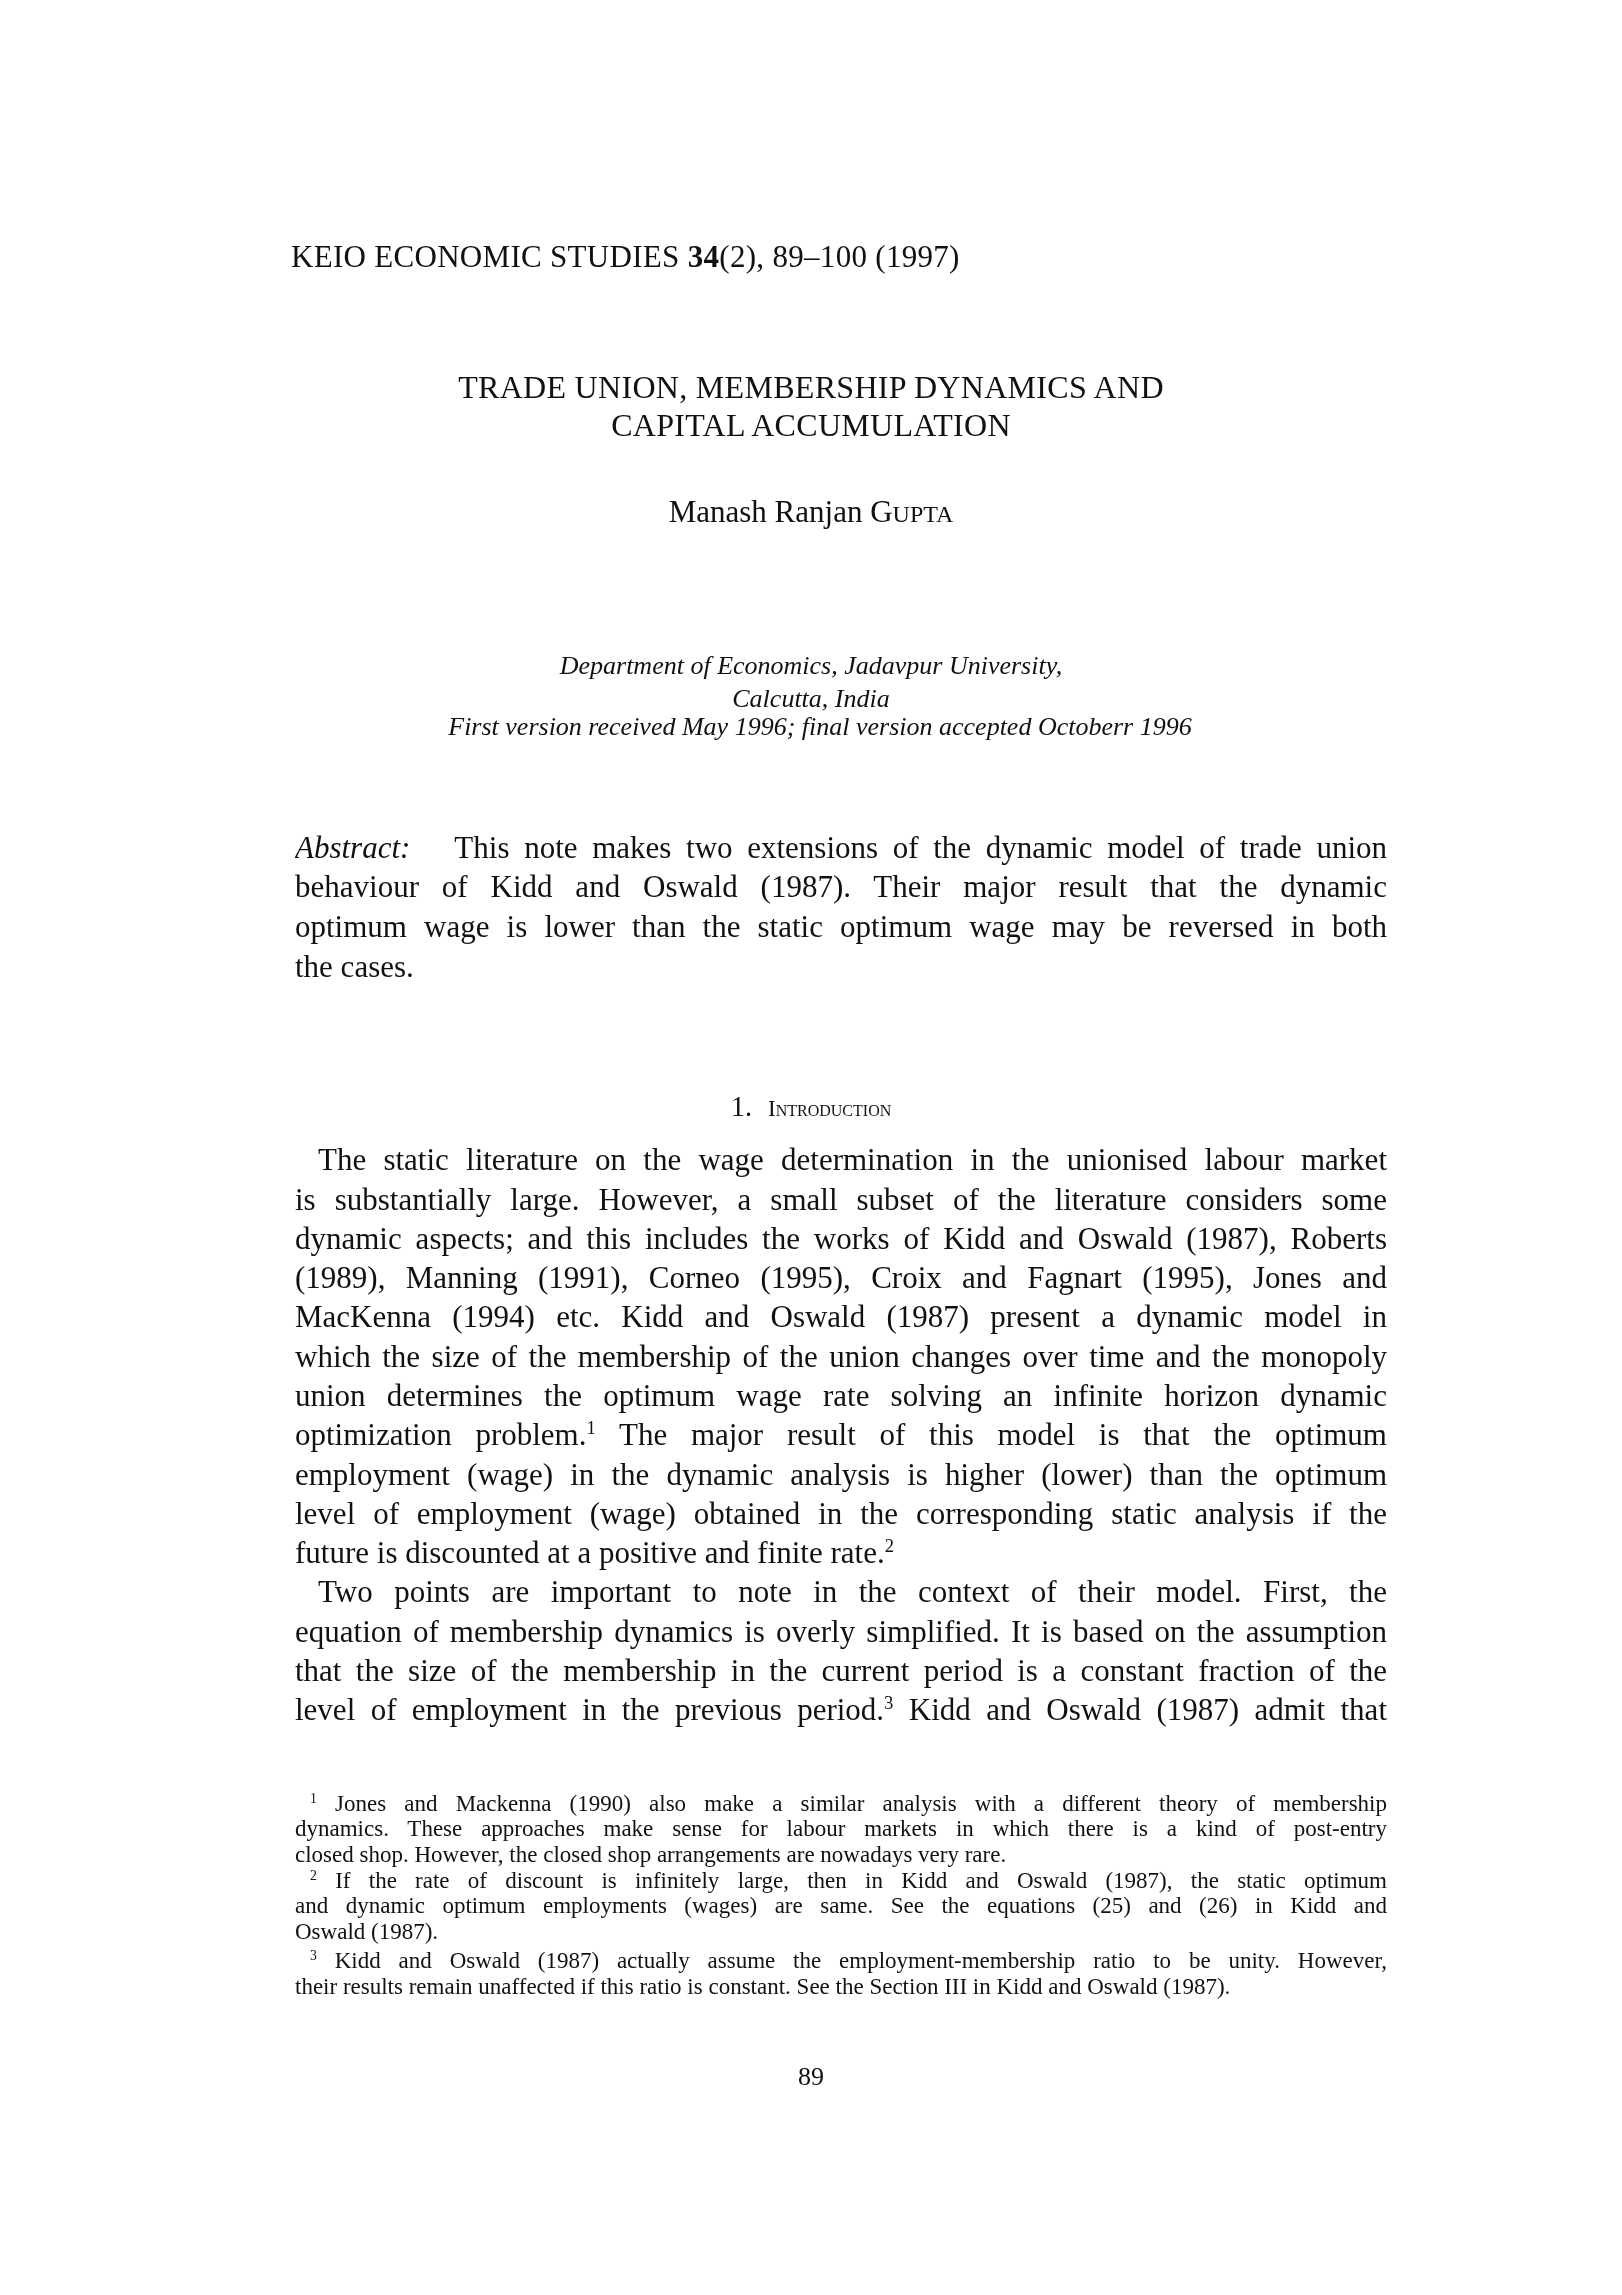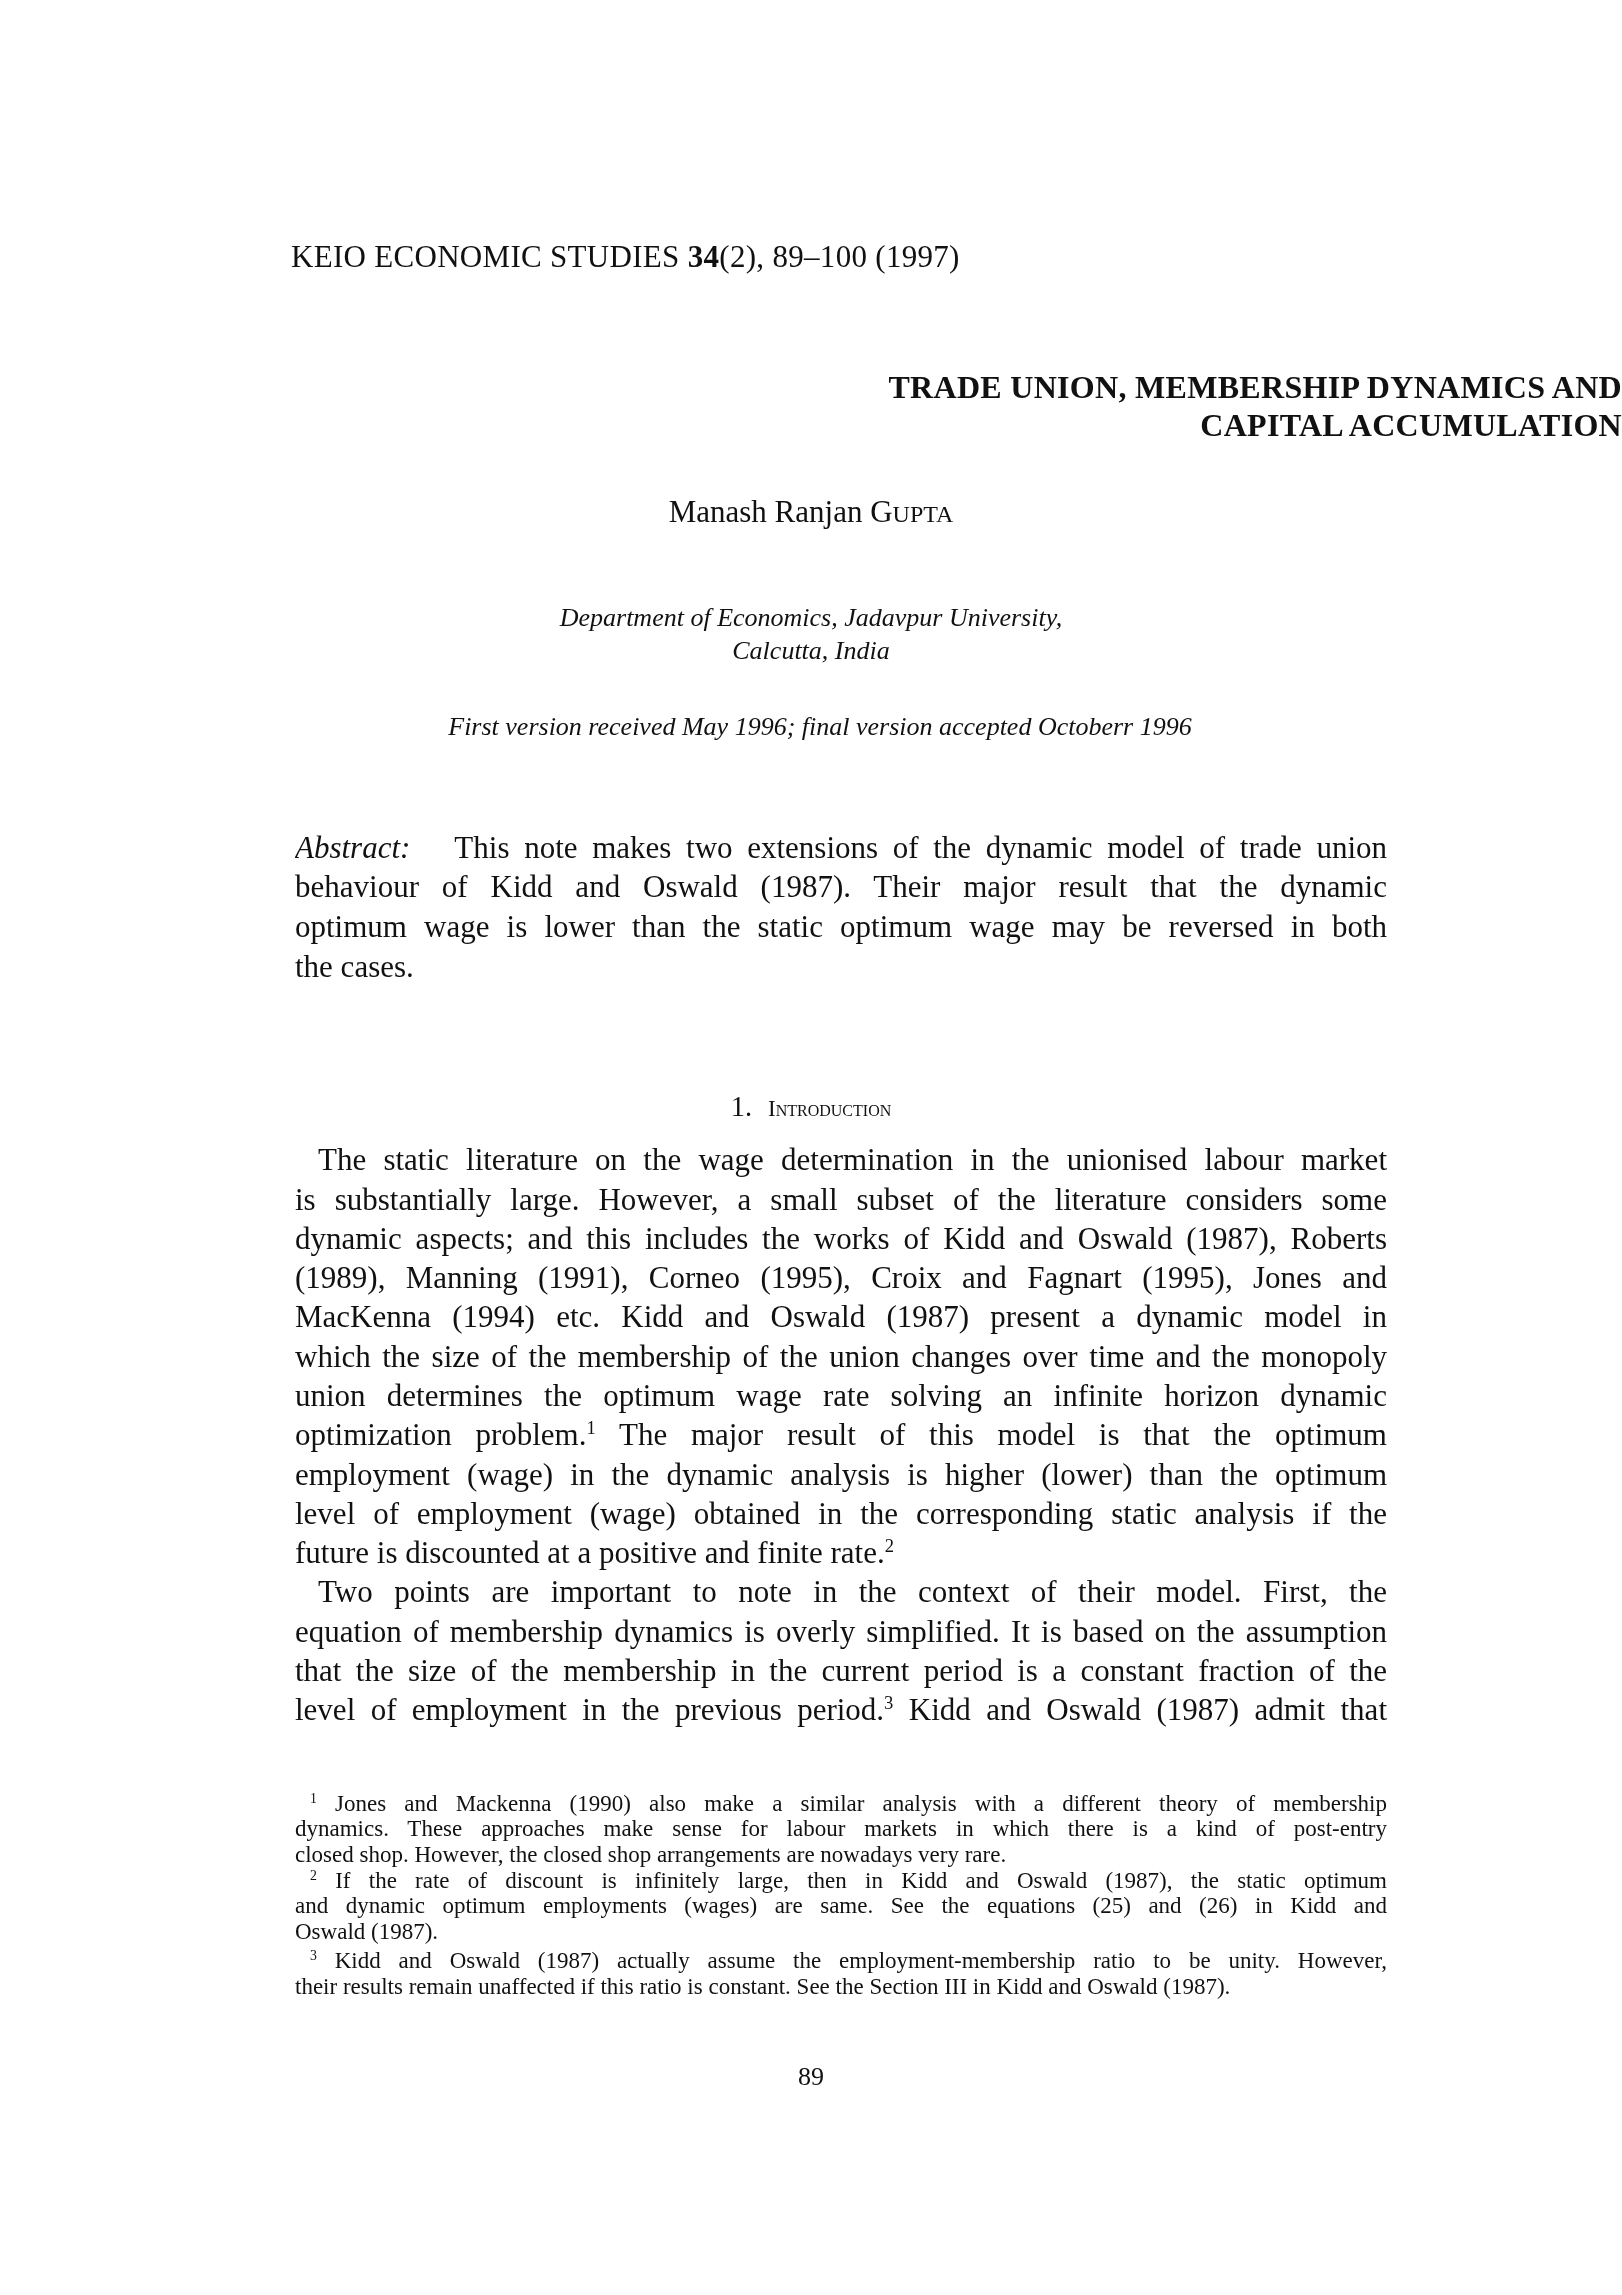--- a/index.html
+++ b/index.html
@@ -1,24 +1,24 @@
 <!DOCTYPE html>
 <html style="font-size:9px"><head>
 <meta charset="utf-8">
 <style>
   html, body { margin: 0; padding: 0; background: #ffffff; }
   body { width: 1622px; height: 2295px; position: relative; overflow: hidden;
          font-family: "Liberation Serif", "DejaVu Serif", serif; color: #111111; }
   .abs { position: absolute; white-space: nowrap; }
   .header { left: 291px; top: 239px; font-size: 31px; letter-spacing: 0.3px; }
   .header b { font-weight: bold; }
-  .title { left: 0; width: 1622px; text-align: right; font-weight: bold; font-size: 32px; letter-spacing: 0.3px; }
+  .title { left: 0; width: 1622px; text-align: center; font-weight: normal; font-size: 32px; letter-spacing: 0.3px; }
   .author { left: 0; width: 1622px; text-align: center; font-size: 31px; }
   .author .sc { font-variant: small-caps; }
-  .affil { left: 0; width: 1622px; text-align: center; font-style: italic; font-size: 26px; }
+  .affil { left: 0; width: 1622px; text-align: center; font-style: italic; font-size: 26px; margin-top: 48px; }
   .dates { left: 0; width: 1622px; text-align: center; font-style: italic; font-size: 26px; }
   .just { left: 295px; width: 1092px; font-size: 31px; text-align: justify; text-align-last: justify; white-space: normal; line-height: 34px; height: 34px; overflow: hidden; }
   .last { text-align-last: left; }
   .indent { padding-left: 23px; box-sizing: border-box; }
   .abs-label { font-style: italic; }
   .sec { left: 0; width: 1622px; text-align: center; font-size: 28.4px; }
   .sec .sc { font-variant: small-caps; font-size: 23px; margin-left: 16px; }
   .fn { left: 295px; width: 1092px; font-size: 23px; text-align: justify; text-align-last: justify; white-space: normal; line-height: 25px; height: 25px; overflow: hidden; }
   .fn.last { text-align-last: left; }
   .fn.indent { padding-left: 15px; }

